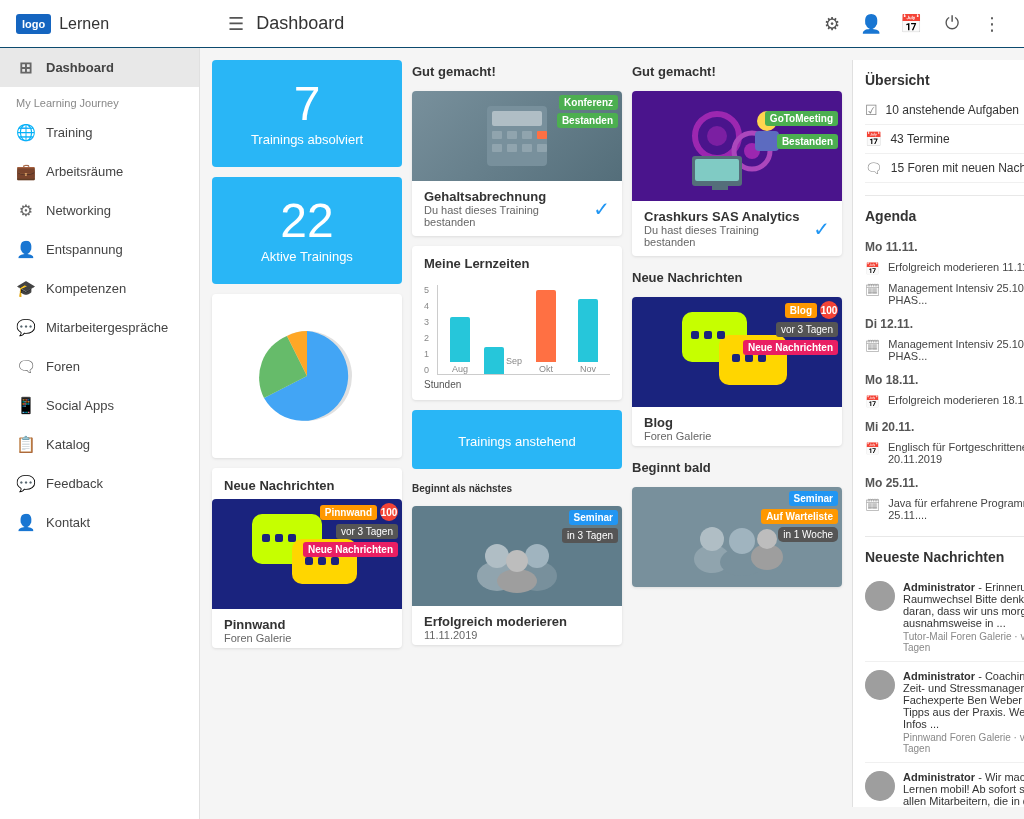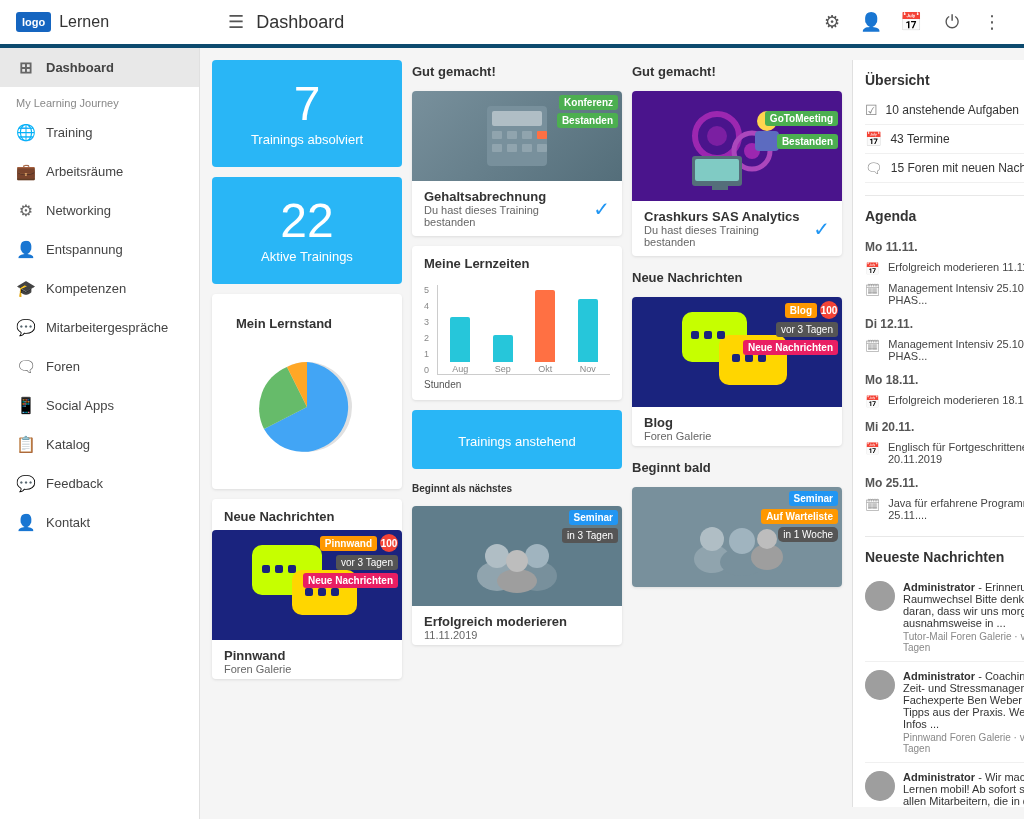--- a/index.html
+++ b/index.html
@@ -1,21 +1,21 @@
 <!DOCTYPE html>
 <html><head>
   <meta charset="utf-8">
   <style>
     * { box-sizing: border-box; margin: 0; padding: 0; }
     body { font-family: 'Segoe UI', Arial, sans-serif; font-size: 13px; background: #f5f5f5; color: #333; overflow: hidden; }
 
     
     .topnav {
       display: flex; align-items: center; height: 48px;
-      background: #fff; border-bottom: 4px solid #0c4a6e;
+      background: #fff; border-bottom: 1px solid #0c4a6e;
       padding: 0 16px; gap: 12px; position: fixed; top: 0; left: 0; right: 0; z-index: 100;
     }
     .logo-area { display: flex; align-items: center; gap: 8px; width: 200px; }
     .logo-box { background: #1565c0; color: #fff; font-weight: bold; font-size: 11px; padding: 4px 6px; border-radius: 3px; }
     .logo-text { font-size: 16px; font-weight: 500; color: #333; }
     .topnav-center { flex: 1; display: flex; align-items: center; gap: 12px; }
     .hamburger { font-size: 18px; color: #555; cursor: pointer; }
     .page-title { font-size: 18px; font-weight: 400; color: #333; }
     .topnav-icons { display: flex; gap: 8px; align-items: center; }
     .topnav-icon { width: 32px; height: 32px; display: flex; align-items: center; justify-content: center; color: #555; font-size: 18px; cursor: pointer; }
@@ -198,21 +198,20 @@
         <div class="big-num">7</div>
         <div class="label">Trainings absolviert</div>
       </div>
 
       <div class="card-blue" style="background:#29b6f6;">
         <div class="big-num">22</div>
         <div class="label">Aktive Trainings</div>
       </div>
 
       <div class="card lernstand-card">
-        <div class="card-header">Mein Lernstand</div>
         <div class="pie-container">
           <svg width="130" height="120" viewBox="0 0 120 120">
 
             <circle cx="60" cy="60" r="45" fill="#e0e0e0"></circle>
 
             <path d="M60,60 L60,15 A45,45 0 1,1 17,82 Z" fill="#42a5f5"></path>
 
             <path d="M60,60 L17,82 A45,45 0 0,1 40,20 Z" fill="#66bb6a"></path>
 
             <path d="M60,60 L40,20 A45,45 0 0,1 60,15 Z" fill="#ffa726"></path>
@@ -298,21 +297,21 @@
               <span>3</span>
               <span>2</span>
               <span>1</span>
               <span>0</span>
             </div>
             <div style="display:flex;align-items:flex-end;gap:6px;height:90px;flex:1;border-left:1px solid #ccc;border-bottom:1px solid #ccc;padding:0 4px;">
               <div style="display:flex;flex-direction:column;align-items:center;gap:2px;flex:1;">
                 <div style="width:20px;height:45px;background:#26c6da;border-radius:2px 2px 0 0;"></div>
                 <span style="font-size:9px;color:#888;">Aug</span>
               </div>
-              <div style="display:flex;flex-direction:column;align-items:center;gap:2px;flex:1;">
+              <div style="display:flex;flex-direction:row;align-items:center;gap:2px;flex:1;">
                 <div style="width:20px;height:27px;background:#26c6da;border-radius:2px 2px 0 0;"></div>
                 <span style="font-size:9px;color:#888;">Sep</span>
               </div>
               <div style="display:flex;flex-direction:column;align-items:center;gap:2px;flex:1;">
                 <div style="width:20px;height:72px;background:#ff7043;border-radius:2px 2px 0 0;"></div>
                 <span style="font-size:9px;color:#888;">Okt</span>
               </div>
               <div style="display:flex;flex-direction:column;align-items:center;gap:2px;flex:1;">
                 <div style="width:20px;height:63px;background:#26c6da;border-radius:2px 2px 0 0;"></div>
                 <span style="font-size:9px;color:#888;">Nov</span>

